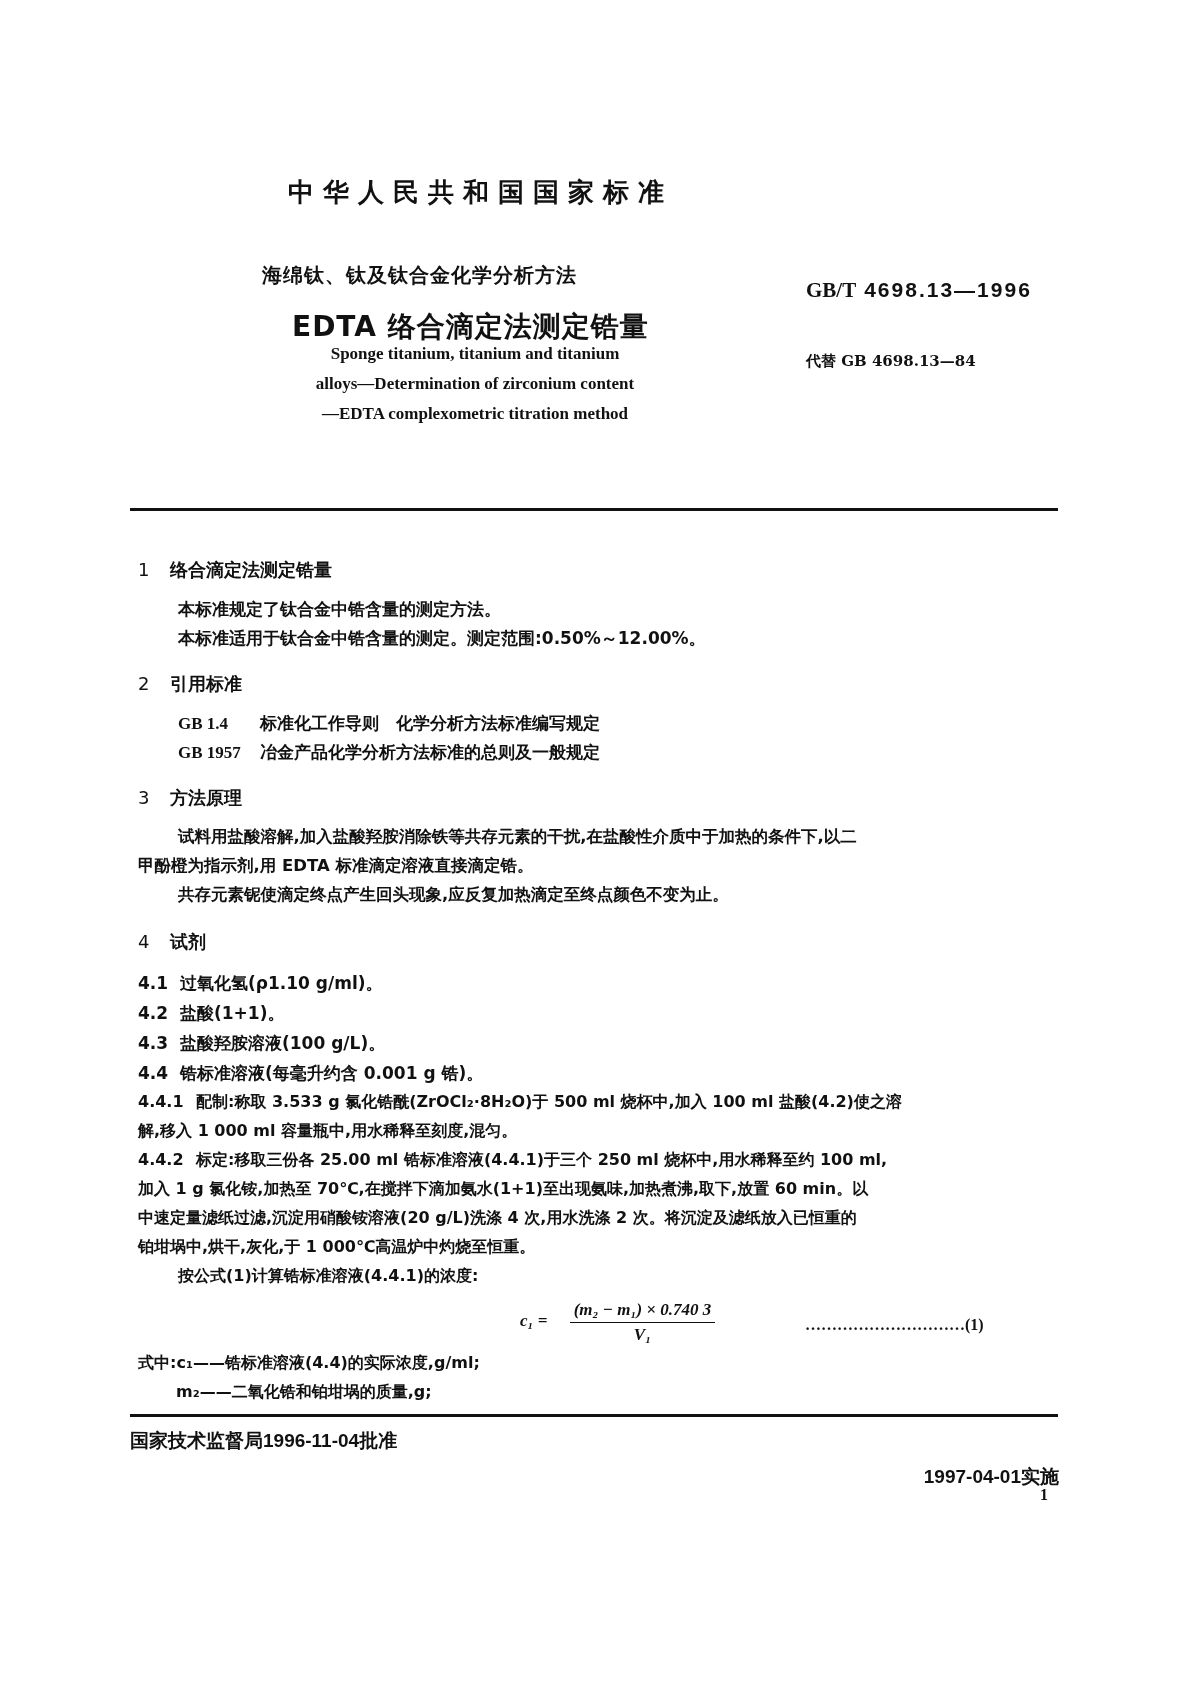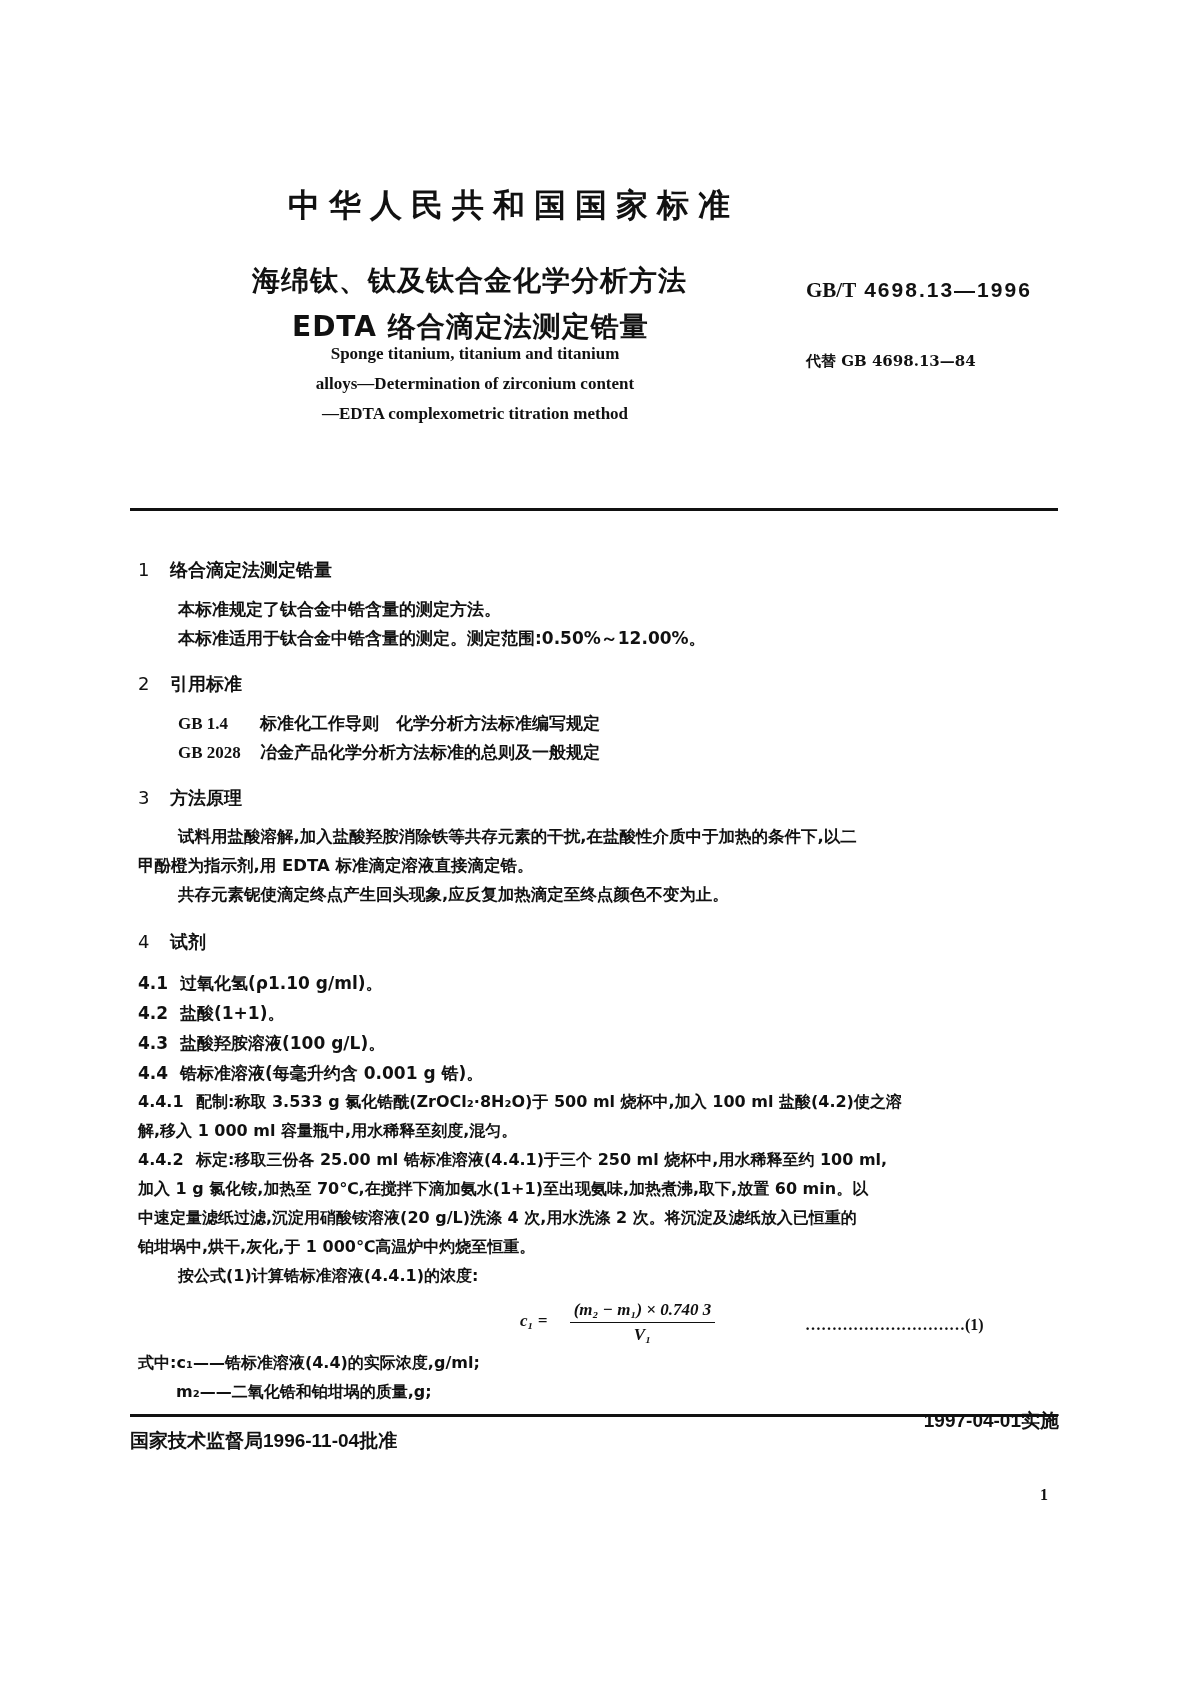--- a/index.html
+++ b/index.html
@@ -1,21 +1,21 @@
 <!DOCTYPE html>
 <html><head>
 <meta charset="utf-8">
 <style>
   html, body { margin: 0; padding: 0; background: #ffffff; }
   body { width: 1191px; height: 1684px; position: relative; overflow: hidden;
          font-family: "DejaVu Serif", "Liberation Serif", serif; color: #111; }
   .abs { position: absolute; white-space: nowrap; font-weight: bold; }
-  .national { left: 288px; top: 184px; font-size: 32px; font-weight: bold; letter-spacing: 9px;
+  .national { left: 288px; top: 175px; font-size: 26px; font-weight: bold; letter-spacing: 9px;
               font-family: Liberation Mono, monospace; }
-  .title1 { left: 252px; top: 262px; font-size: 28px; font-weight: bold; font-family: Liberation Mono, monospace; letter-spacing: 1px; }
+  .title1 { left: 262px; top: 262px; font-size: 20px; font-weight: bold; font-family: Liberation Mono, monospace; letter-spacing: 1px; }
   .title2 { left: 292px; top: 308px; font-size: 28px; font-weight: bold; font-family: "DejaVu Sans", sans-serif; letter-spacing: 1px; }
   .stdno { left: 806px; top: 278px; font-size: 21px; font-family: "Liberation Sans", sans-serif; letter-spacing: 2px; }
   .stdno b { font-family: "Liberation Serif", serif; letter-spacing: 0; margin-right: 8px; }
   .replace { left: 806px; top: 352px; font-size: 15px; }
   .en { left: 260px; width: 430px; text-align: center; font-size: 17px; font-weight: bold;
         font-family: "Liberation Serif", serif; }
   .rule { left: 130px; width: 928px; height: 3px; background: #111; }
   .h { left: 138px; font-size: 18px; font-weight: bold; font-family: "DejaVu Sans", sans-serif; }
   .h .num { display: inline-block; width: 32px; font-weight: normal; }
   .p { font-size: 17px; font-family: "DejaVu Sans", sans-serif; }
@@ -47,21 +47,21 @@
   <div class="abs en" style="top:404px">—EDTA complexometric titration method</div>
 
   <div class="abs rule" style="top:508px"></div>
 
   <div class="abs h" style="top:558px"><span class="num">1</span><span>络合滴定法测定锆量</span></div>
   <div class="abs p ind" style="top:598px">本标准规定了钛合金中锆含量的测定方法。</div>
   <div class="abs p ind" style="top:627px">本标准适用于钛合金中锆含量的测定。测定范围:0.50%～12.00%。</div>
 
   <div class="abs h" style="top:672px"><span class="num">2</span><span>引用标准</span></div>
   <div class="abs p ind" style="top:712px"><span style="display:inline-block;width:82px;font-family:'Liberation Serif',serif">GB 1.4</span><span>标准化工作导则　化学分析方法标准编写规定</span></div>
-  <div class="abs p ind" style="top:741px"><span style="display:inline-block;width:82px;font-family:'Liberation Serif',serif">GB 2028</span><span>冶金产品化学分析方法标准的总则及一般规定</span></div>
+  <div class="abs p ind" style="top:741px"><span style="display:inline-block;width:82px;font-family:'Liberation Serif',serif">GB 1957</span><span>冶金产品化学分析方法标准的总则及一般规定</span></div>
 
   <div class="abs h" style="top:786px"><span class="num">3</span><span>方法原理</span></div>
   <div class="abs p ind" style="top:826px;font-size:16.5px">试料用盐酸溶解,加入盐酸羟胺消除铁等共存元素的干扰,在盐酸性介质中于加热的条件下,以二</div>
   <div class="abs p full" style="top:855px;font-size:16.5px">甲酚橙为指示剂,用 EDTA 标准滴定溶液直接滴定锆。</div>
   <div class="abs p ind" style="top:884px;font-size:16.5px">共存元素铌使滴定终点产生回头现象,应反复加热滴定至终点颜色不变为止。</div>
 
   <div class="abs h" style="top:930px"><span class="num">4</span><span>试剂</span></div>
   <div class="abs p item" style="top:972px"><span class="num">4.1</span><span>过氧化氢(ρ1.10 g/ml)。</span></div>
   <div class="abs p item" style="top:1002px"><span class="num">4.2</span><span>盐酸(1+1)。</span></div>
   <div class="abs p item" style="top:1032px"><span class="num">4.3</span><span>盐酸羟胺溶液(100 g/L)。</span></div>
@@ -82,16 +82,16 @@
       <span class="bot">V₁</span>
     </span>
   </div>
   <div class="abs eqno" style="top:1316px">…………………………(1)</div>
 
   <div class="abs p full" style="top:1353px;font-size:16px">式中:c₁——锆标准溶液(4.4)的实际浓度,g/ml;</div>
   <div class="abs p" style="left:176px;top:1382px;font-size:16px">m₂——二氧化锆和铂坩埚的质量,g;</div>
 
   <div class="abs rule" style="top:1414px"></div>
   <div class="abs footer" style="left:130px;top:1428px">国家技术监督局1996-11-04批准</div>
-  <div class="abs footer" style="right:132px;top:1408px">1997-04-01实施</div>
+  <div class="abs footer" style="right:132px;top:1464px">1997-04-01实施</div>
 
   <div class="abs pageno" style="top:1486px">1</div>
 </div>
 
 </body></html>

